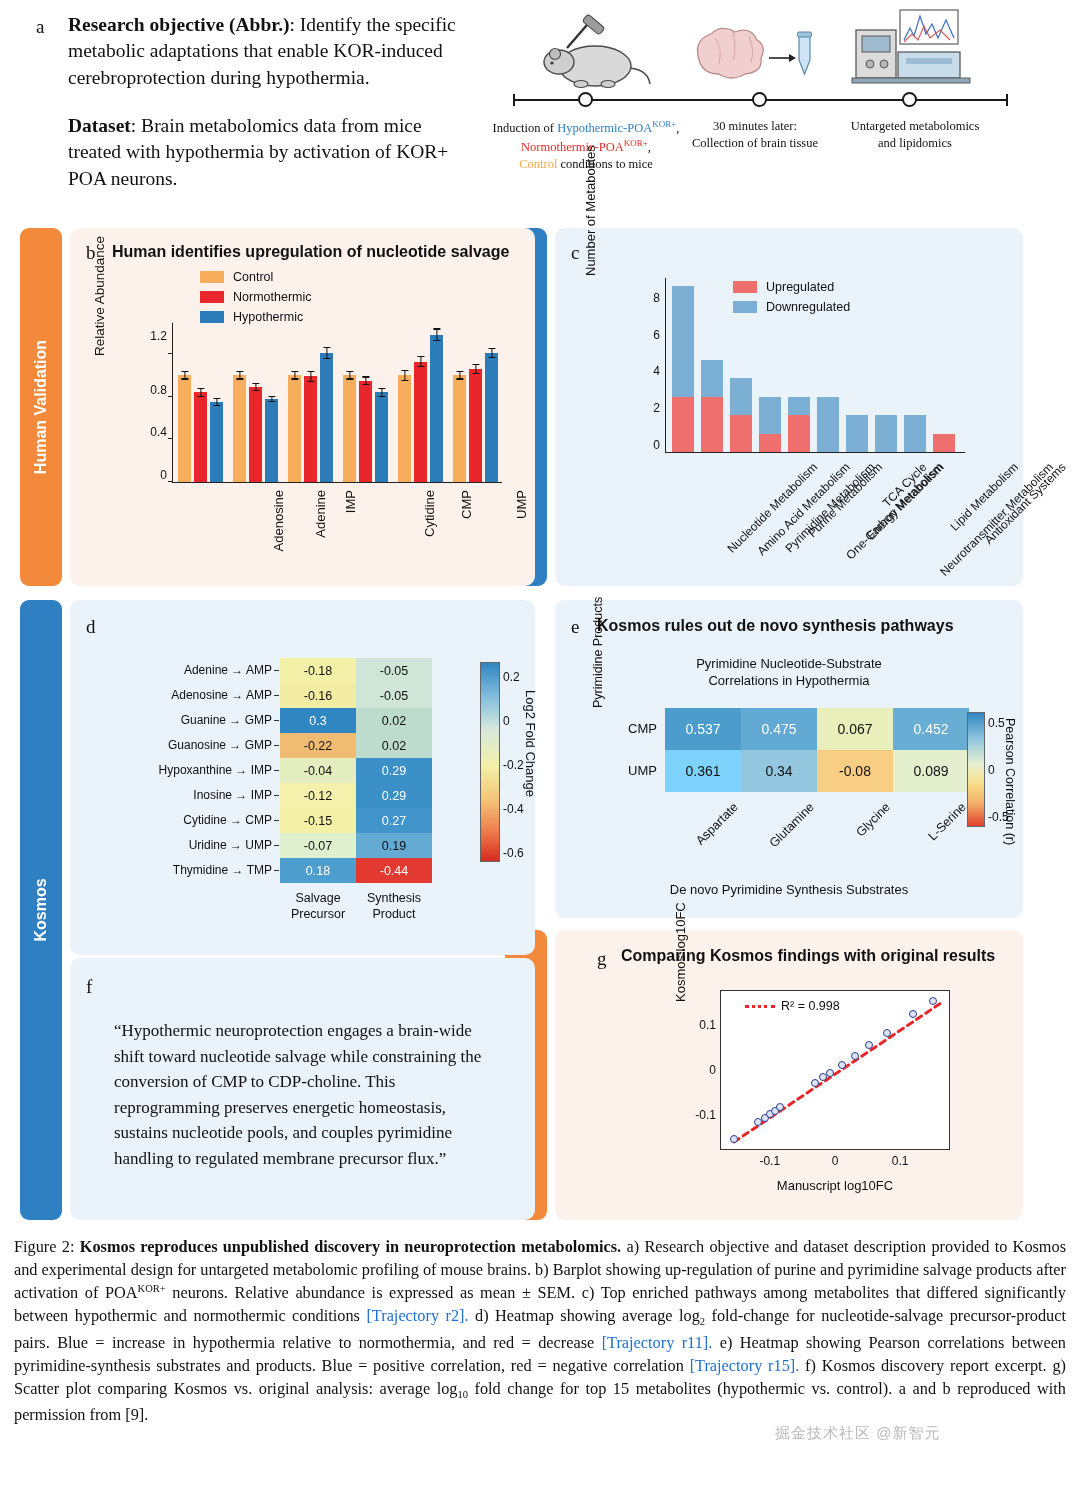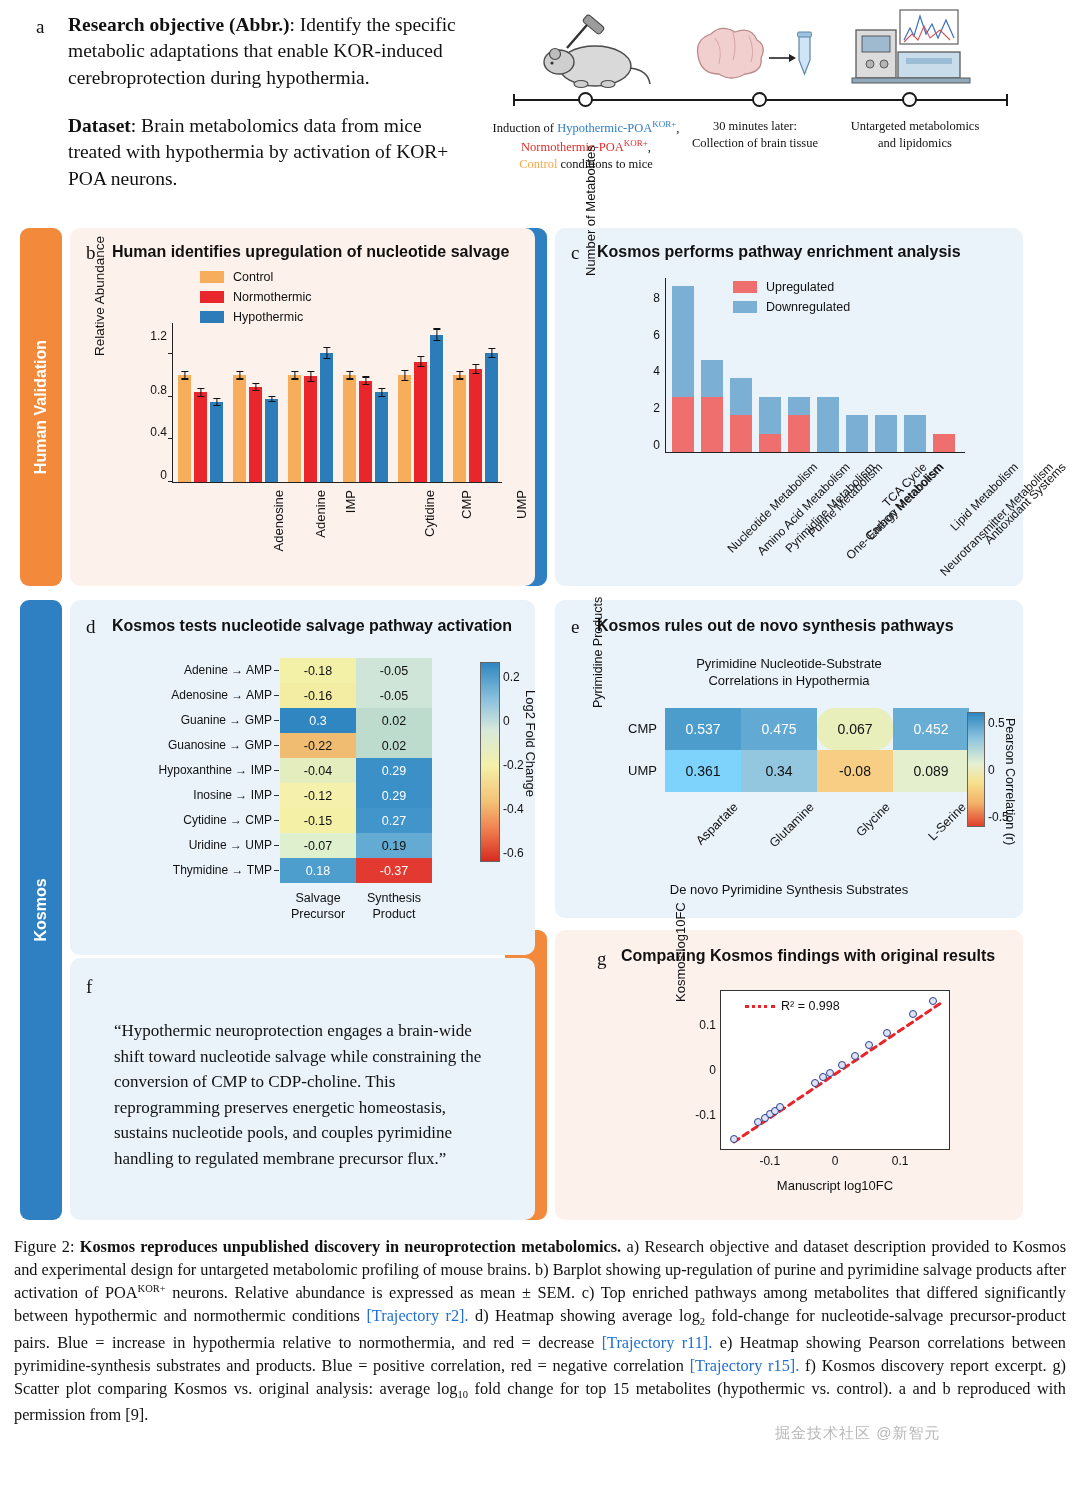--- a/index.html
+++ b/index.html
@@ -342,21 +342,20 @@
     <div class="bxlabel" style="left:140px; top:262px;">Adenosine</div>
     <div class="bxlabel" style="left:195px; top:262px;">Adenine</div>
     <div class="bxlabel" style="left:250px; top:262px;">IMP</div>
     <div class="bxlabel" style="left:305px; top:262px;">Cytidine</div>
     <div class="bxlabel" style="left:360px; top:262px;">CMP</div>
     <div class="bxlabel" style="left:415px; top:262px;">UMP</div>
   </div>
 
   <div class="card" id="panel-c">
     <div class="panel-letter" id="c-letter">c</div>
-    <div class="card-title" id="c-title">Kosmos performs pathway enrichment analysis</div>
 
     <div class="legend-c">
       <div class="legend-row">
         <span class="legend-swatch" style="background:#ef6e6e;"></span>
         <span>Upregulated</span>
       </div>
       <div class="legend-row">
         <span class="legend-swatch" style="background:#7bb0d4;"></span>
         <span>Downregulated</span>
       </div>
@@ -415,21 +414,20 @@
     <div class="cxlabel" style="left:250px; top:232px;">One-Carbon Metabolism</div>
     <div class="cxlabel" style="left:279px; top:232px;">Energy Metabolism</div>
     <div class="cxlabel" style="left:308px; top:232px;">TCA Cycle</div>
     <div class="cxlabel" style="left:337px; top:232px;">Neurotransmitter Metabolism</div>
     <div class="cxlabel" style="left:366px; top:232px;">Lipid Metabolism</div>
     <div class="cxlabel" style="left:395px; top:232px;">Antioxidant Systems</div>
   </div>
 
   <div class="card" id="panel-d">
     <div class="panel-letter" id="d-letter">d</div>
-    <div class="card-title" id="d-title">Kosmos tests nucleotide salvage pathway activation</div>
 
     <div id="d-heat">
       <div class="d-row" style="position:relative;">
         <div class="d-rowlabel">Adenine → AMP</div>
         <div class="d-tick"></div>
         <div class="d-cell" style="background:#f3f0a8;">-0.18</div>
         <div class="d-cell" style="background:#cfe5d8;">-0.05</div>
       </div>
       <div class="d-row" style="position:relative;">
         <div class="d-rowlabel">Adenosine → AMP</div>
@@ -470,21 +468,21 @@
       <div class="d-row" style="position:relative;">
         <div class="d-rowlabel">Uridine → UMP</div>
         <div class="d-tick"></div>
         <div class="d-cell" style="background:#def0cd;">-0.07</div>
         <div class="d-cell" style="background:#64abd4;">0.19</div>
       </div>
       <div class="d-row" style="position:relative;">
         <div class="d-rowlabel">Thymidine → TMP</div>
         <div class="d-tick"></div>
         <div class="d-cell" style="background:#4e9ecd; color:#fff;">0.18</div>
-        <div class="d-cell" style="background:#e23a30; color:#fff;">-0.37</div>
+        <div class="d-cell" style="background:#e23a30; color:#fff;">-0.44</div>
       </div>
 
       <div class="d-collabel" style="left:0px;">
         Salvage<br>Precursor
       </div>
       <div class="d-collabel" style="left:76px;">
         Synthesis<br>Product
       </div>
     </div>
 
@@ -506,21 +504,21 @@
       <span>Correlations in Hypothermia</span>
     </div>
 
     <div id="e-ylabel">Pyrimidine Products</div>
 
     <div id="e-heat">
       <div class="d-row" style="position:relative;">
         <div class="e-rowlabel">CMP</div>
         <div class="e-cell" style="background:#4d9dcc; color:#fff;">0.537</div>
         <div class="e-cell" style="background:#62aad3; color:#fff;">0.475</div>
-        <div class="e-cell" style="background:#e9efbb;border-radius:18px;">0.067</div>
+        <div class="e-cell" style="background:#e9efbb;">0.067</div>
         <div class="e-cell" style="background:#68adD4; color:#fff;">0.452</div>
       </div>
       <div class="d-row" style="position:relative;">
         <div class="e-rowlabel">UMP</div>
         <div class="e-cell" style="background:#7dd3fc;">0.361</div>
         <div class="e-cell" style="background:#93c7e0;">0.34</div>
         <div class="e-cell" style="background:#f7ce84;">-0.08</div>
         <div class="e-cell" style="background:#e4f0cd;">0.089</div>
       </div>
 

